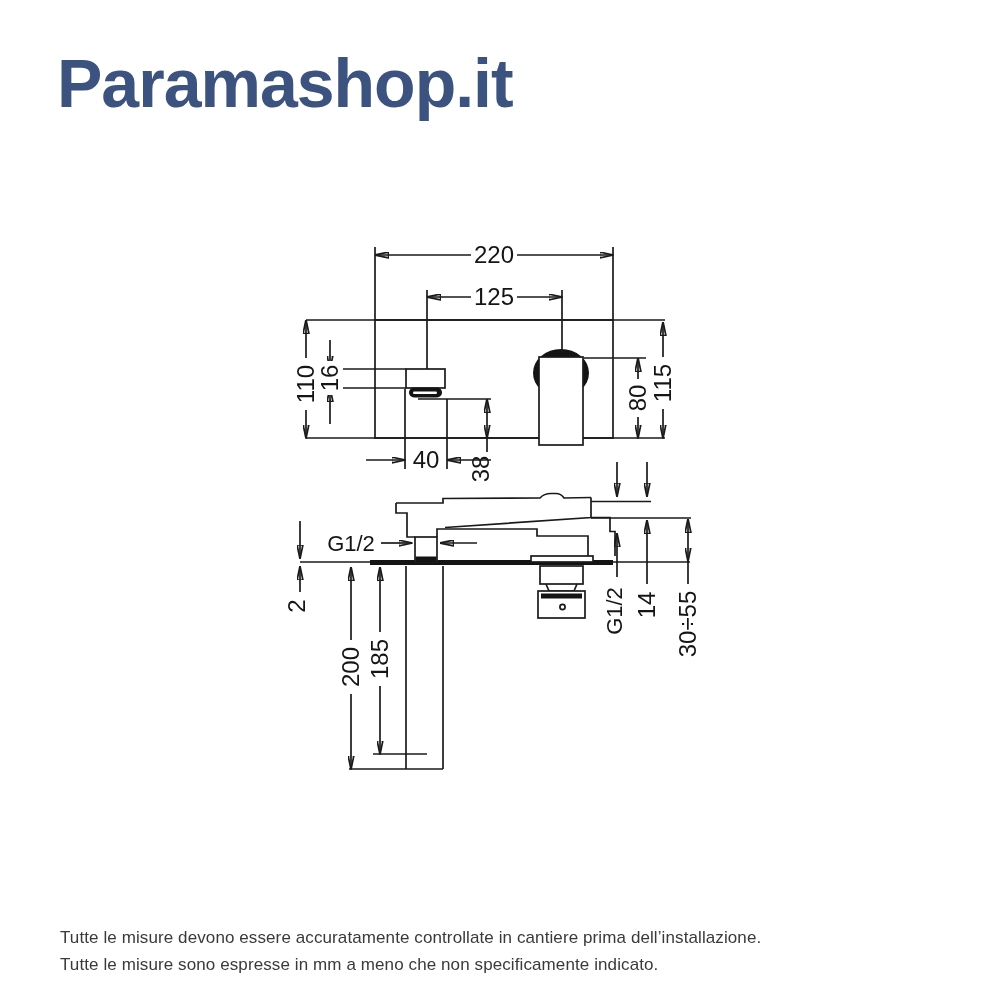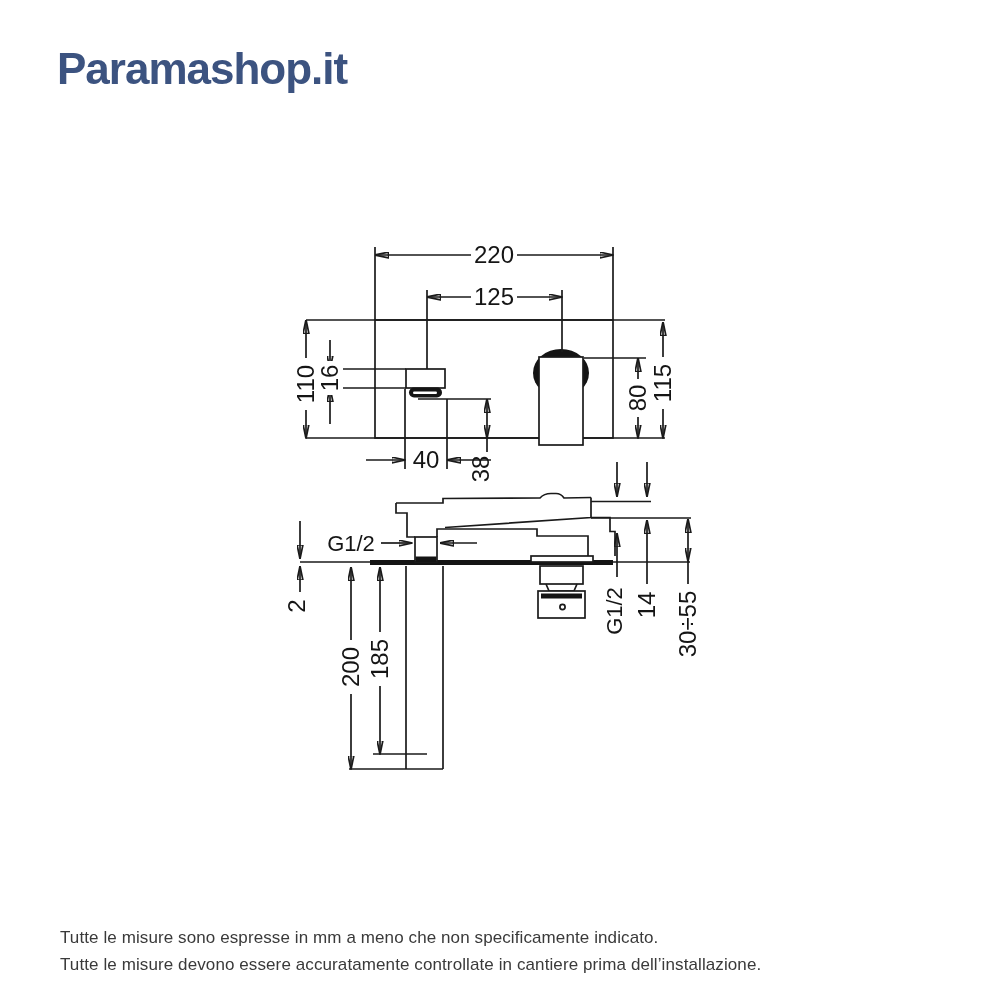--- a/index.html
+++ b/index.html
@@ -2,21 +2,21 @@
 <html><head>
 <meta charset="utf-8">
 <style>
   html,body{margin:0;padding:0;}
   body{
     width:1000px;height:1000px;background:#ffffff;position:relative;overflow:hidden;
     font-family:"Liberation Sans", sans-serif;
   }
   .logo{
     position:absolute;left:57px;top:44px;
-    font-size:44px;font-weight:800;letter-spacing:-1px;
+    font-size:68px;font-weight:800;letter-spacing:-1px;
     color:#3C5380;
   }
   .drawing{position:absolute;left:0;top:0;}
   .footer{
     position:absolute;left:60px;top:924px;
     font-size:17px;line-height:27px;color:#3a3a3a;letter-spacing:0.1px;
   }
   svg line, svg path, svg rect.stroked, svg circle.stroked{
     stroke:#1a1a1a;stroke-width:1.7;fill:none;
   }
@@ -171,15 +171,15 @@
 
     <line x1="688" y1="519" x2="688" y2="561" marker-start="url(#arr)" marker-end="url(#arr)"></line>
     <line x1="688" y1="561" x2="688" y2="584"></line>
     <g transform="rotate(-90 688 624)">
       <text x="688" y="632" text-anchor="middle">30÷55</text>
     </g>
   </g>
 </svg>
 
 <div class="footer">
+  <div>Tutte le misure devono essere accuratamente controllate in cantiere prima dell’installazione.</div>
   <div>Tutte le misure sono espresse in mm a meno che non specificamente indicato.</div>
-  <div>Tutte le misure devono essere accuratamente controllate in cantiere prima dell’installazione.</div>
 </div>
 
 </body></html>

